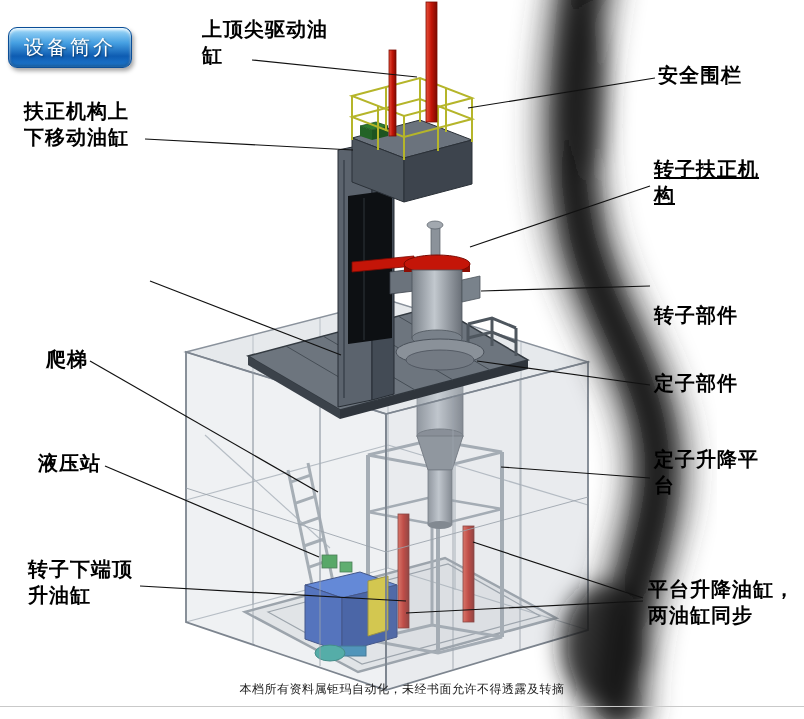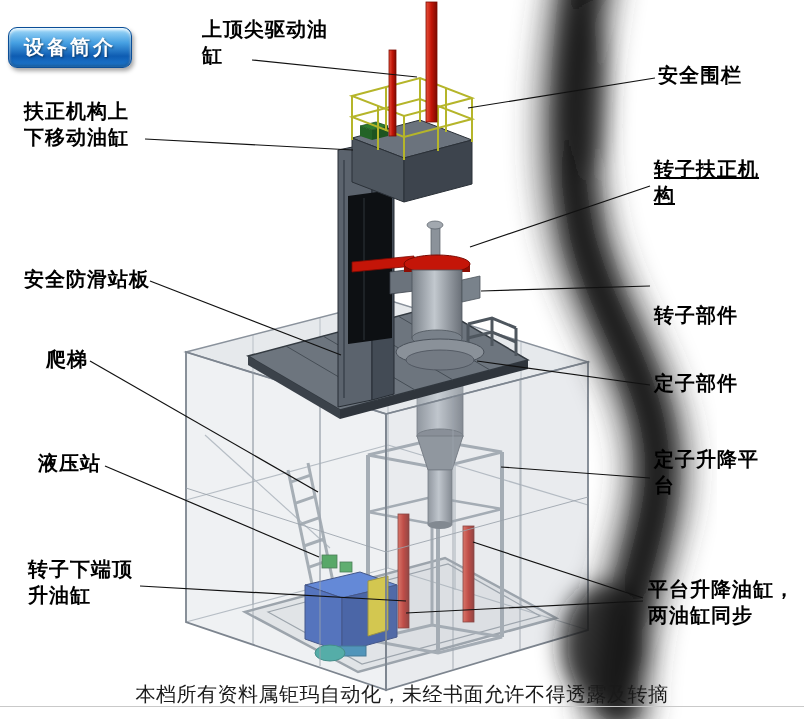--- a/index.html
+++ b/index.html
@@ -9,29 +9,29 @@
     background:#ffffff;
     font-family:"Liberation Sans","DejaVu Sans",sans-serif;
   }
   .machine-svg { position:absolute; left:0; top:0; width:804px; height:719px; }
   .label {
     position:absolute; font-size:20px; font-weight:600; color:#000;
     line-height:1.3; white-space:pre-line; letter-spacing:1px;
   }
   .badge {
     position:absolute; left:8px; top:27px; padding:6px 15px;
-    font-size:20px; font-weight:bold; color:#ffffff; letter-spacing:3px;
+    font-size:20px; font-weight:normal; color:#ffffff; letter-spacing:3px;
     background:linear-gradient(180deg,#a5dcfa 0%,#46a0e2 38%,#0e5cb2 72%,#1f7ad0 100%);
     border:1px solid #0b4e97; border-radius:9px;
     box-shadow:inset 0 2px 3px rgba(255,255,255,.85), inset 0 -2px 3px rgba(0,0,0,.25), 2px 3px 4px rgba(0,0,0,.35);
     text-shadow:1px 1px 2px rgba(0,0,0,.45);
   }
   .footer {
     position:absolute; left:0; right:0; top:681px; text-align:center;
-    font-size:20px; color:#1a1a1a; letter-spacing:0.5px;
+    font-size:12px; color:#1a1a1a; letter-spacing:0.5px;
   }
   .bottom-rule { position:absolute; left:0; top:706px; width:804px; height:1px; background:#c9c9c9; }
 </style>
 </head>
 <body>
 
 <div class="stage">
 
   <svg class="machine-svg" viewBox="0 0 804 719" aria-hidden="true">
     <defs>
@@ -228,21 +228,20 @@
 
   <div class="badge">设备简介</div>
 
   <div class="label" style="left:202px; top:16px;">上顶尖驱动油
 缸</div>
   <div class="label" style="left:658px; top:62px;">安全围栏</div>
   <div class="label" style="left:24px;  top:98px;">扶正机构上
 下移动油缸</div>
   <div class="label" style="left:654px; top:156px;text-decoration:underline;">转子扶正机
 构</div>
-  <div class="label" style="left:24px;  top:266px;">安全防滑站板</div>
   <div class="label" style="left:654px; top:270px;margin-top:32px;">转子部件</div>
   <div class="label" style="left:46px;  top:346px;">爬梯</div>
   <div class="label" style="left:654px; top:370px;">定子部件</div>
   <div class="label" style="left:38px;  top:450px;">液压站</div>
   <div class="label" style="left:28px;  top:556px;">转子下端顶
 升油缸</div>
   <div class="label" style="left:654px; top:446px;">定子升降平
 台</div>
   <div class="label" style="left:648px; top:576px;">平台升降油缸，
 两油缸同步</div>

